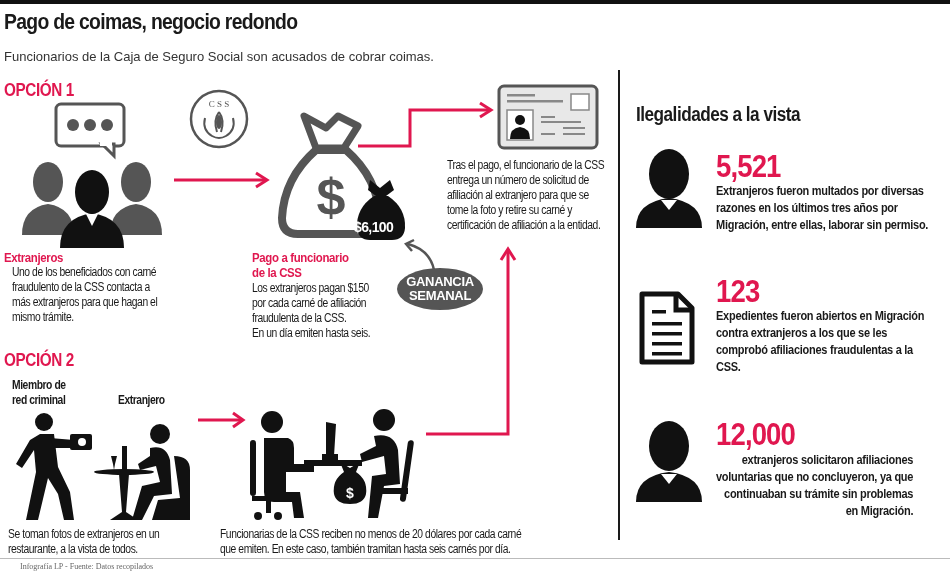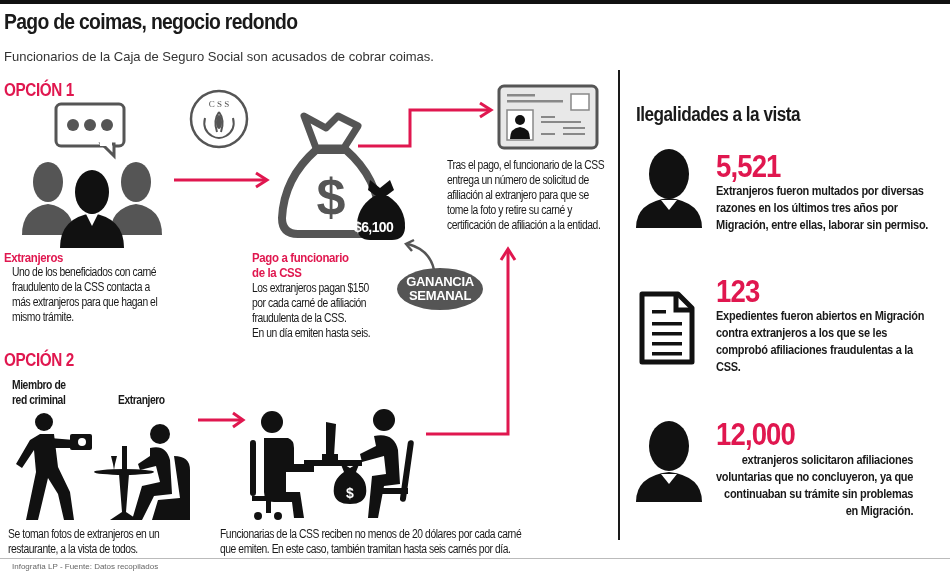--- a/index.html
+++ b/index.html
@@ -8,21 +8,21 @@
   .topbar { position: absolute; left: 0; top: 0; width: 950px; height: 4px; background: #111; }
   .abs { position: absolute; }
   .title { left: 4px; top: 9px; font-family: "Liberation Sans Narrow", "Liberation Sans", sans-serif; font-weight: bold; font-size: 22px; letter-spacing: -0.8px; color: #1a1a1a; transform: scaleX(0.88); transform-origin: left; white-space: nowrap; }
   .subtitle { left: 4px; top: 49px; font-size: 13px; color: #333; white-space: nowrap; }
   .opcion { font-weight: bold; font-size: 18px; color: #e0174f; letter-spacing: -0.5px; transform: scaleX(0.85); transform-origin: left; white-space: nowrap; }
   .red-label { font-weight: bold; font-size: 13px; color: #e0174f; letter-spacing: -0.4px; transform: scaleX(0.88); transform-origin: left; white-space: nowrap; line-height: 15px; }
   .cond { font-size: 12px; line-height: 15px; color: #1a1a1a; letter-spacing: -0.5px; transform: scaleX(0.86); transform-origin: left; white-space: nowrap; }
   .cond-bold { font-weight: bold; }
   .divider-v { left: 618px; top: 70px; width: 2px; height: 470px; background: #1a1a1a; }
   .divider-h { left: 0; top: 558px; width: 950px; height: 1px; background: #bbb; }
-  .footer { left: 12px; top: 562px; font-size: 8px; color: #666; white-space: nowrap; }
+  .footer { left: 20px; top: 562px; font-size: 8px; color: #666; white-space: nowrap; font-family: Liberation Serif, serif; }
   .right-title { left: 636px; top: 103px; font-weight: bold; font-size: 20px; color: #1a1a1a; letter-spacing: -0.6px; transform: scaleX(0.86); transform-origin: left; white-space: nowrap; }
   .stat-num { font-weight: bold; font-size: 32px; color: #e0174f; letter-spacing: -1px; transform: scaleX(0.86); transform-origin: left; white-space: nowrap; line-height: 32px; }
   .stat-text { font-size: 12.5px; line-height: 17px; color: #1a1a1a; transform: scaleX(0.88); transform-origin: left; white-space: nowrap; font-weight: bold; letter-spacing: -0.3px; }
   .bubble { left: 397px; top: 268px; width: 86px; height: 42px; border-radius: 50%; background: #555; color: #fff; font-weight: bold; font-size: 13px; text-align: center; line-height: 14px; padding-top: 7px; letter-spacing: -0.3px; }
   .money-label { font-weight: bold; color: #fff; font-size: 14px; letter-spacing: -0.6px; }
   svg { position: absolute; overflow: visible; }
 </style>
 </head>
 <body>
 

